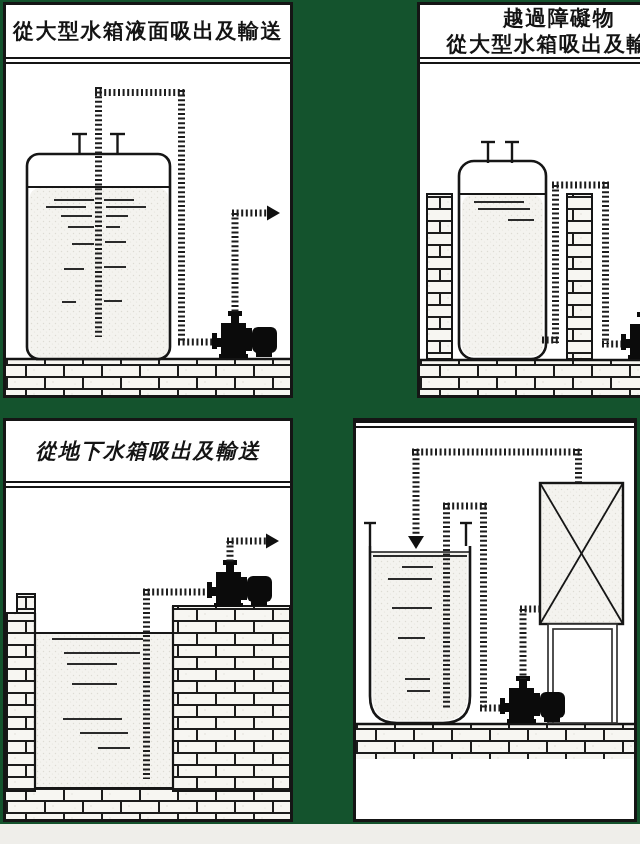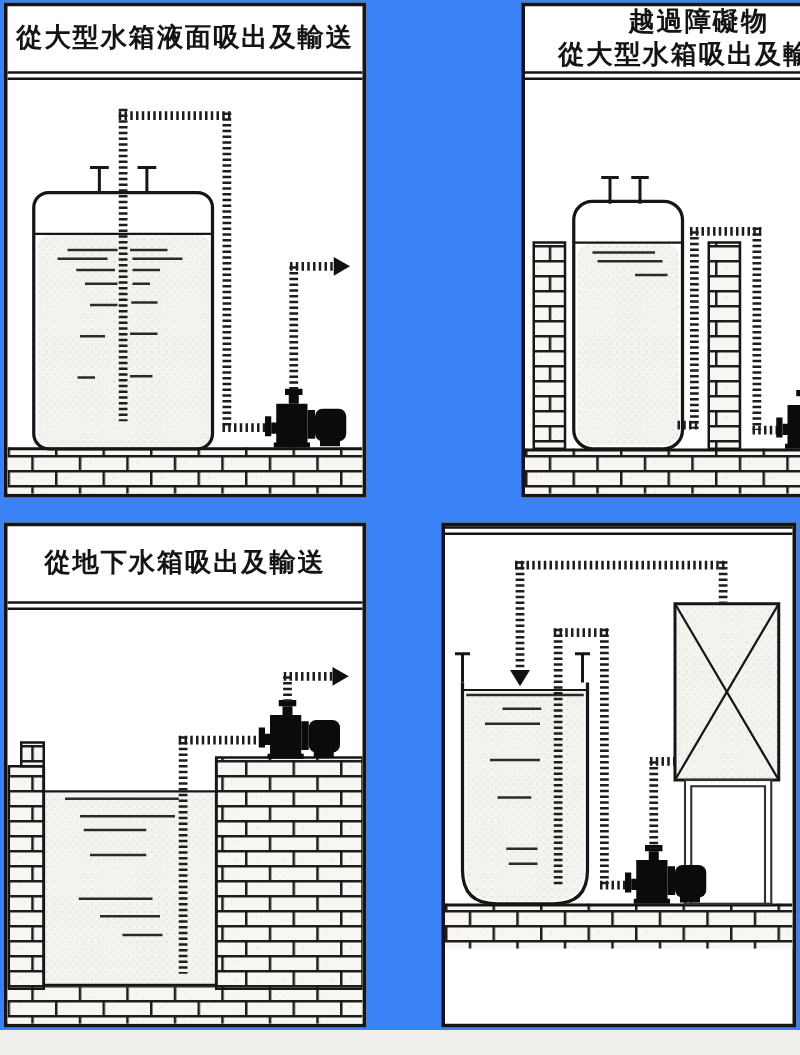--- a/index.html
+++ b/index.html
@@ -1,16 +1,16 @@
 <!DOCTYPE html>
 <html><head>
 <meta charset="utf-8">
 <style>
   html,body{margin:0;padding:0;background:#ffffff;}
-  #stage{position:relative;width:640px;height:844px;background:#3b82f6;overflow:hidden;
+  #stage{position:relative;width:640px;height:844px;background:#14532d;overflow:hidden;
          font-family:"Liberation Sans","DejaVu Sans",sans-serif;}
   .panel{position:absolute;box-sizing:border-box;border:3px solid #151515;background:#ffffff;
          display:flex;flex-direction:column;}
   .panel-title{display:flex;align-items:center;justify-content:center;text-align:center;
          white-space:pre-line;font-weight:700;color:#141414;font-size:21px;line-height:1.22;
          letter-spacing:1.5px;}
   .p-top .panel-title{height:52px;}
   .p-bottom .panel-title{height:60px;}
   .rule{height:3px;border-top:2px solid #141414;border-bottom:2px solid #141414;}
   svg{display:block;}
@@ -149,21 +149,21 @@
       </g>
       <use href="#pump" x="201" y="248"></use>
       <g>
         <line class="pipe" x1="224" y1="192" x2="224" y2="251"></line>
         <line class="pipe" x1="221" y1="192" x2="254" y2="192"></line>
       </g>
       <polygon class="arrow" points="253,184.5 253,199.5 266,192"></polygon>
     </svg>
   </div>
 
-  <div class="panel p-bottom" style="left:3px;top:418px;width:290px;height:404px;">
+  <div class="panel p-bottom" style="left:3px;top:418px;width:290px;height:404px;font-style:italic;">
     <div class="panel-title">從地下水箱吸出及輸送</div>
     <div class="rule"></div>
     <svg width="284" height="331" viewBox="0 0 284 331">
       <g>
         <rect x="0" y="301" width="284" height="30" fill="url(#brick)"></rect>
       </g>
       <g>
         <rect x="1" y="125" width="28" height="178" fill="url(#brick)" stroke="#161616" stroke-width="2"></rect>
         <rect x="11" y="106" width="18" height="19" fill="url(#brick)" stroke="#161616" stroke-width="2"></rect>
       </g>

